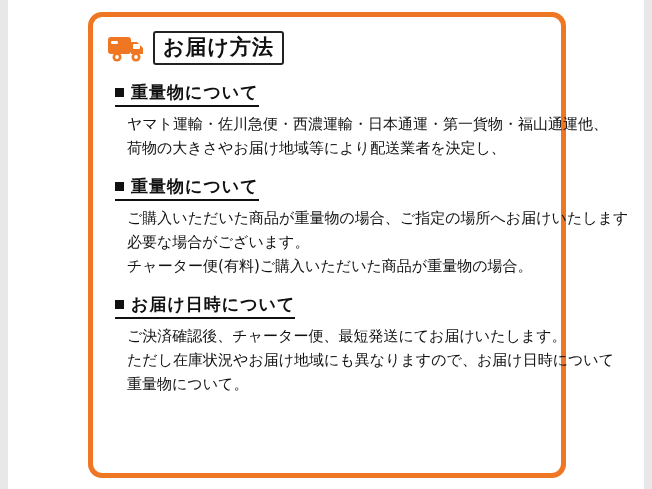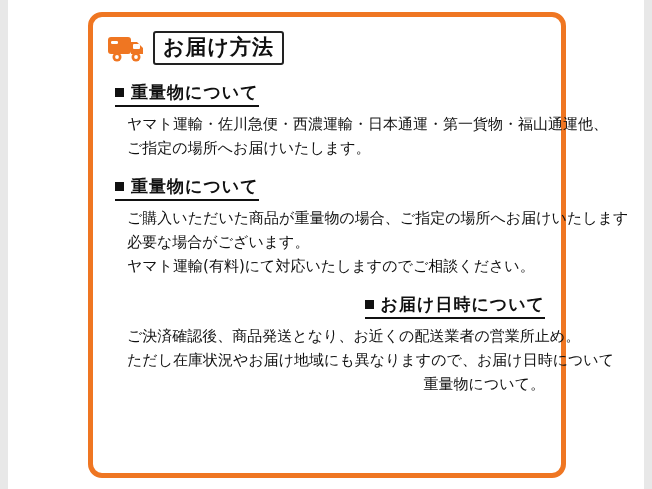--- a/index.html
+++ b/index.html
@@ -96,21 +96,21 @@
     padding-left: 12px;
   }
   .body-lines div {
     font-size: 15px;
     color: #111111;
     line-height: 1.62;
     white-space: nowrap;
   }
   .sec1 { margin-top: 16px; }
   .sec2 { margin-top: 14px; }
-  .sec3 { margin-top: 14px; text-align: right; }
+  .sec3 { margin-top: 14px; }
 </style>
 </head>
 <body>
 
 <div class="page">
 
   <div class="edge-left"></div>
   <div class="edge-right"></div>
 
   <div class="card">
@@ -130,40 +130,40 @@
       </span>
       <span class="title-box">お届け方法</span>
     </div>
 
     <div class="section sec1">
       <div class="section-head">
         <span class="bullet-sq"></span><span>重量物について</span>
       </div>
       <div class="body-lines">
         <div>ヤマト運輸・佐川急便・西濃運輸・日本通運・第一貨物・福山通運他、</div>
-        <div>ご指定の場所へお届けいたします。</div>
+        <div>荷物の大きさやお届け地域等により配送業者を決定し、</div>
       </div>
     </div>
 
     <div class="section sec2">
       <div class="section-head">
         <span class="bullet-sq"></span><span>重量物について</span>
       </div>
       <div class="body-lines">
         <div>ご購入いただいた商品が重量物の場合、ご指定の場所へお届けいたします</div>
         <div>必要な場合がございます。</div>
-        <div>ヤマト運輸(有料)にて対応いたしますのでご相談ください。</div>
+        <div>チャーター便(有料)ご購入いただいた商品が重量物の場合。</div>
       </div>
     </div>
 
     <div class="section sec3">
       <div class="section-head">
         <span class="bullet-sq"></span><span>お届け日時について</span>
       </div>
       <div class="body-lines">
-        <div>ご決済確認後、商品発送となり、お近くの配送業者の営業所止め。</div>
+        <div>ご決済確認後、チャーター便、最短発送にてお届けいたします。</div>
         <div>ただし在庫状況やお届け地域にも異なりますので、お届け日時について</div>
         <div>重量物について。</div>
       </div>
     </div>
 
   </div>
 </div>
 
 </body></html>

